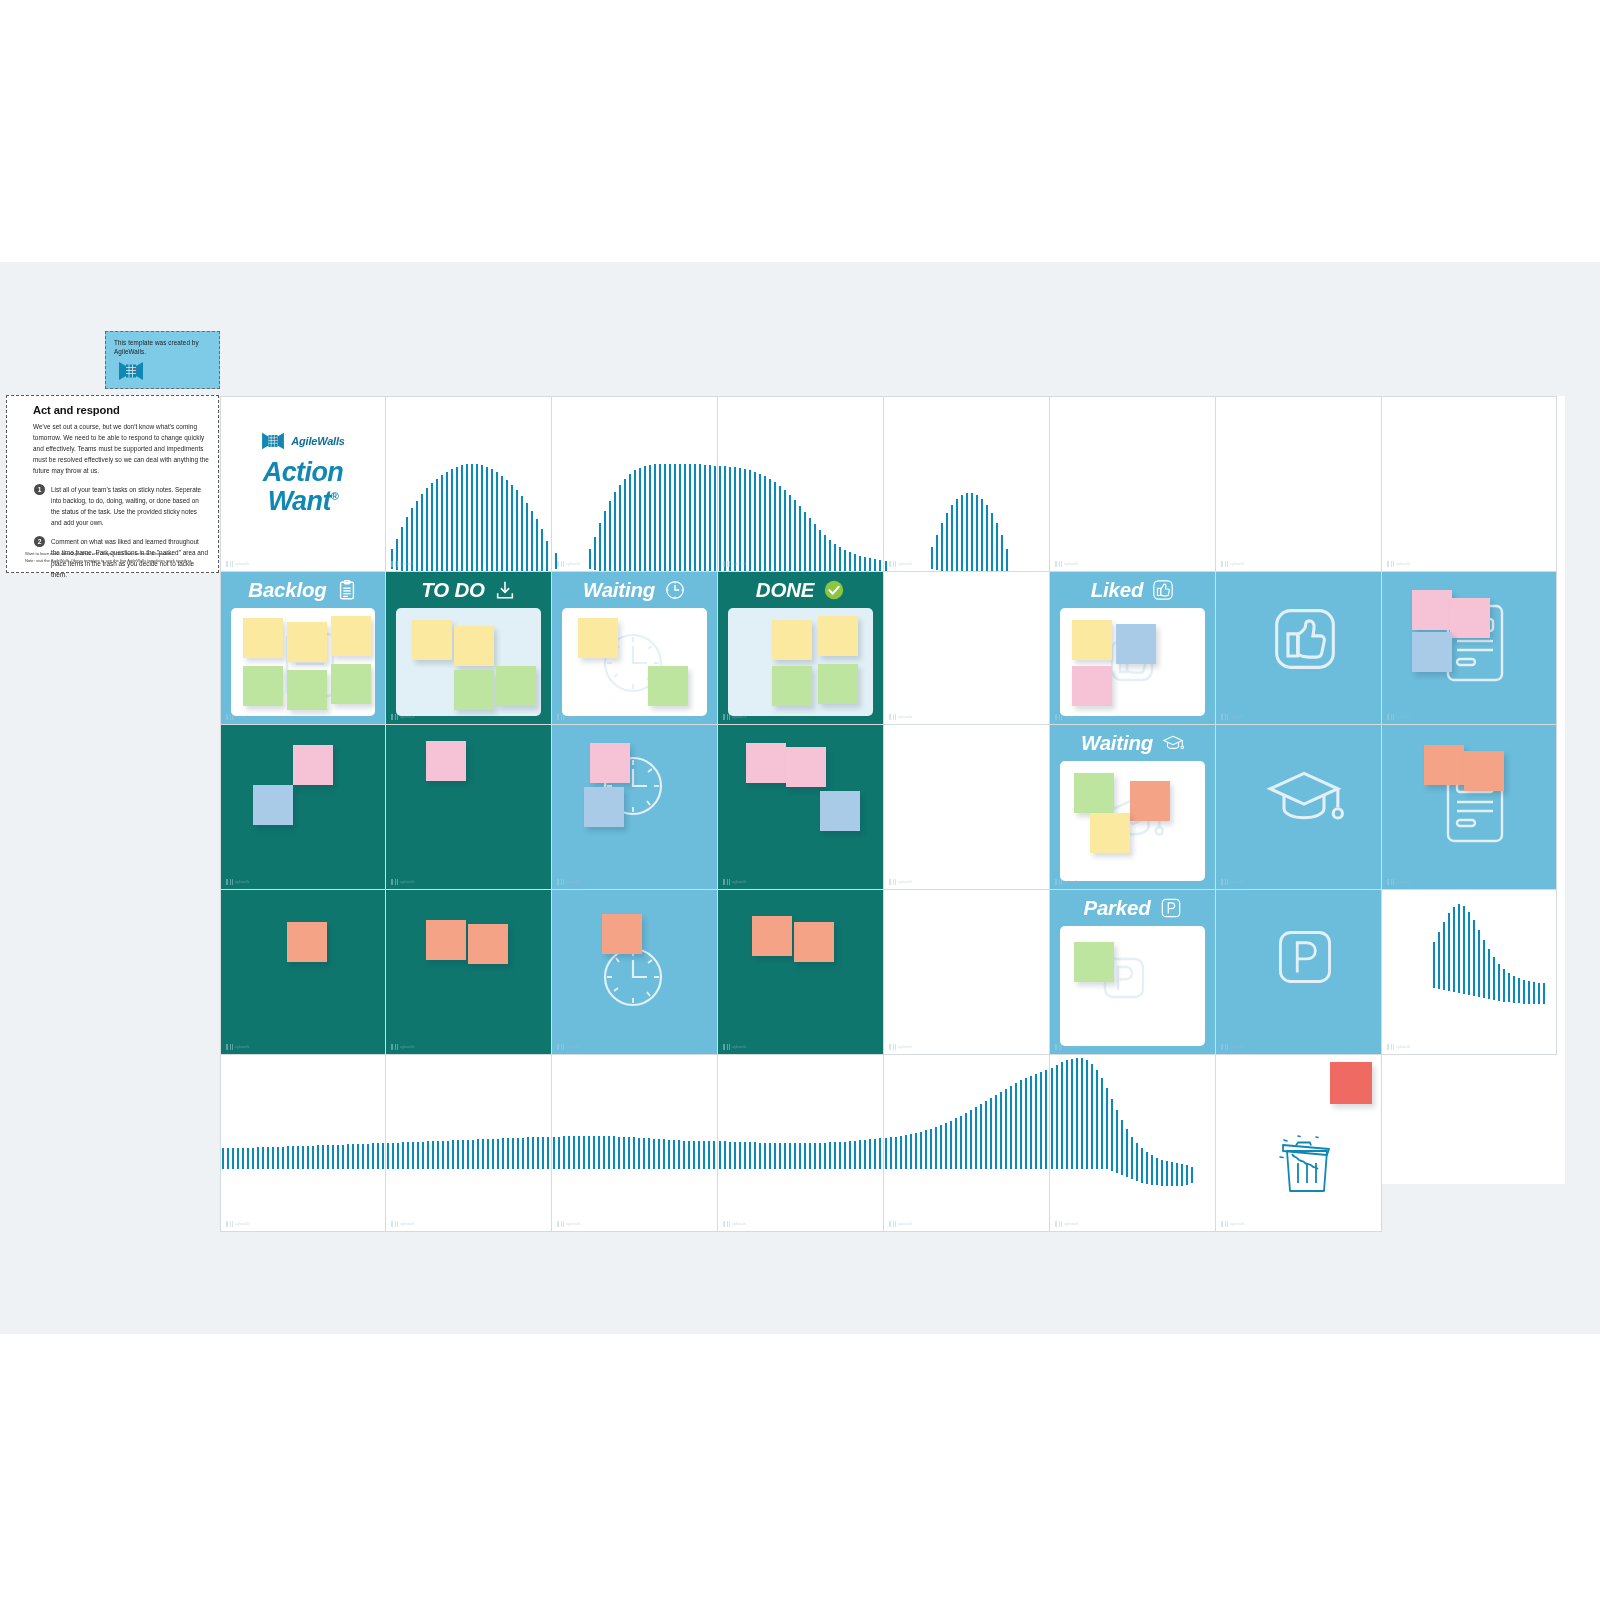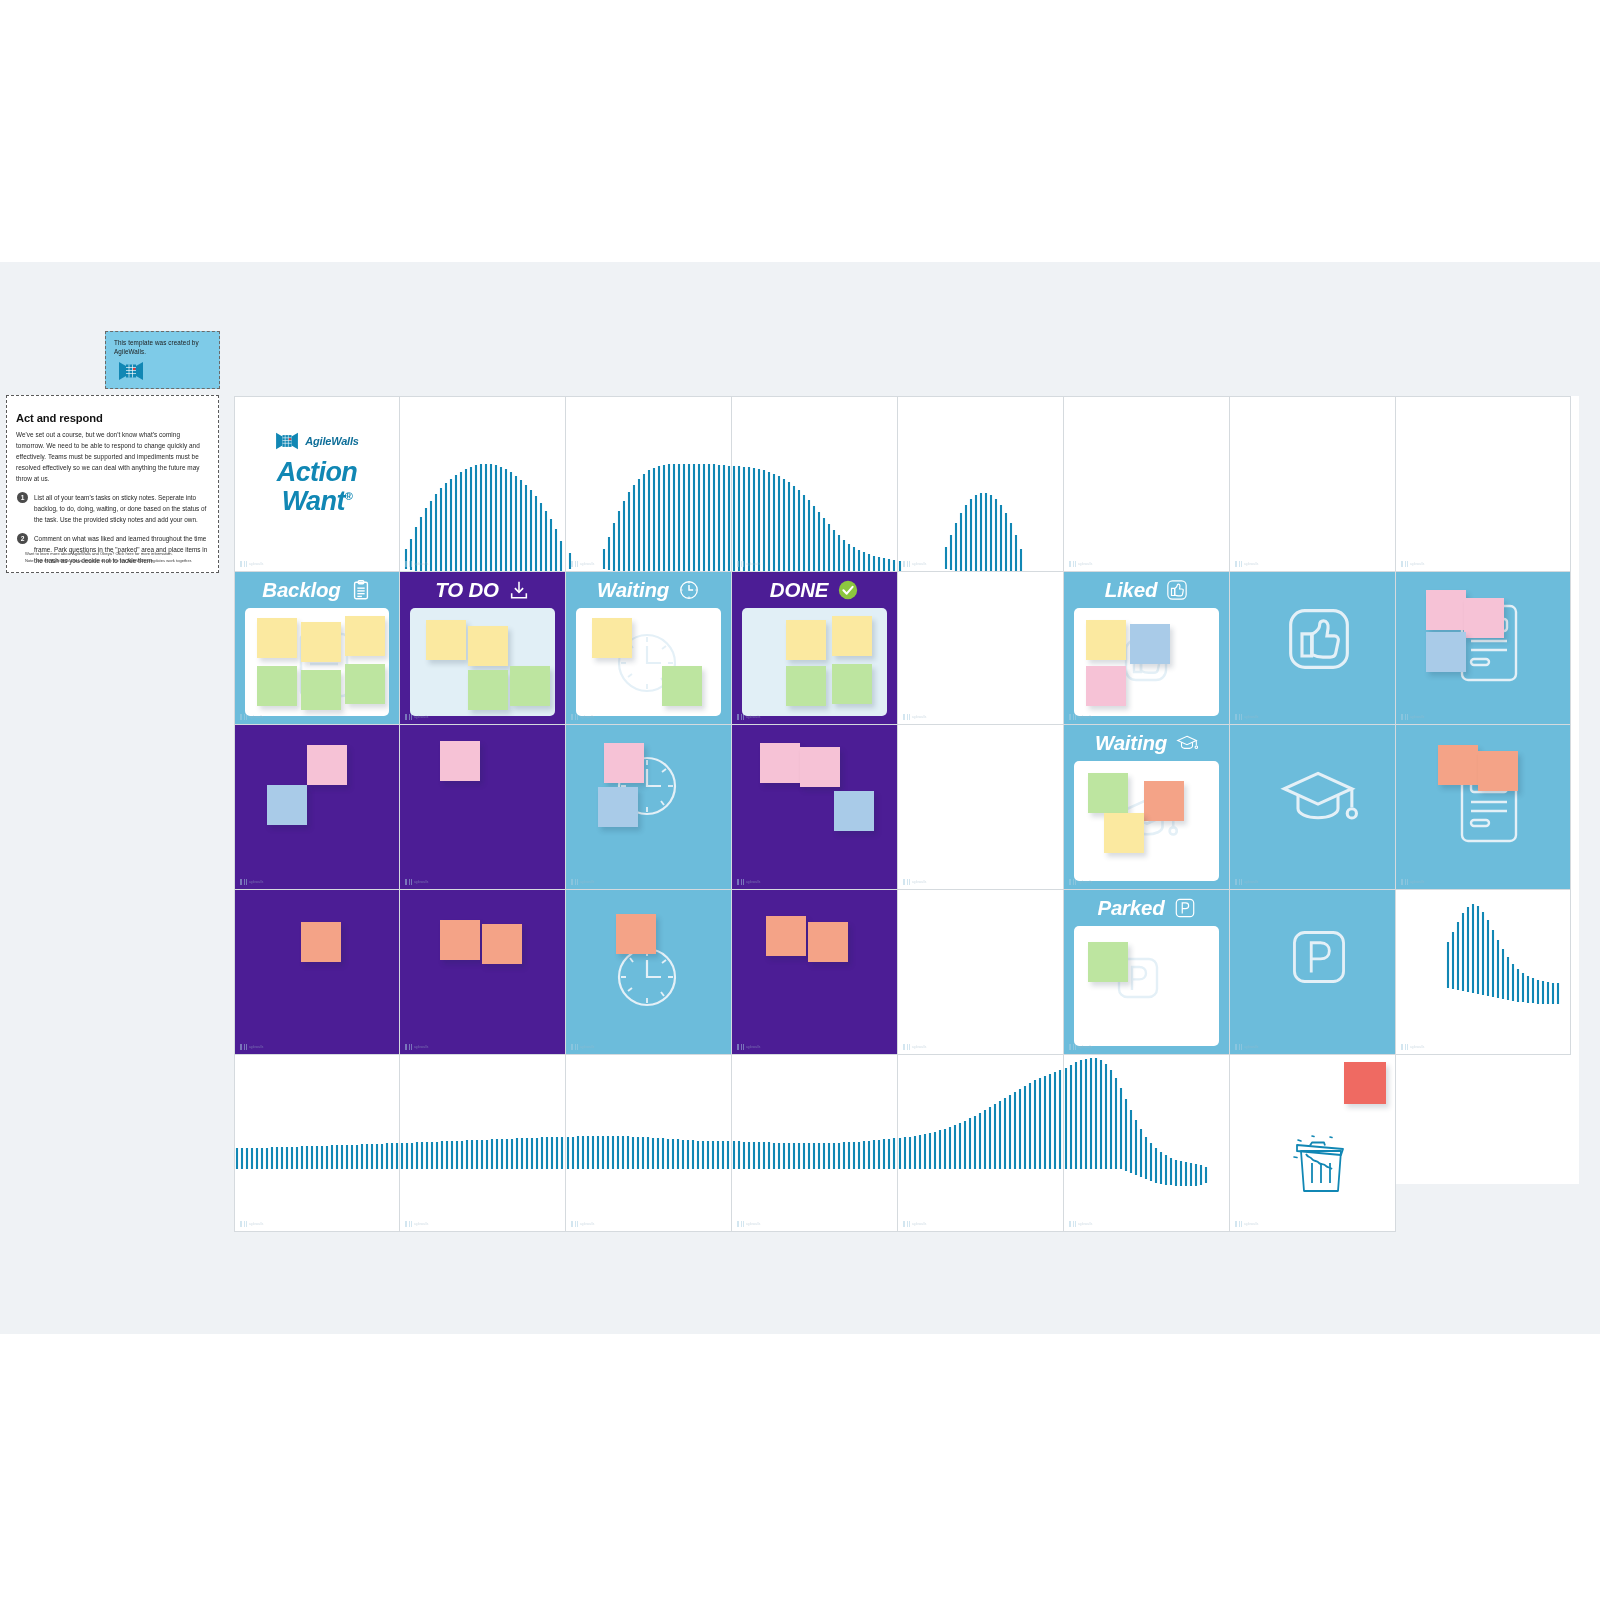--- a/index.html
+++ b/index.html
@@ -29,21 +29,21 @@
     font-size: 6.3px; line-height: 1.45; color: #1b1b1b;
     letter-spacing: .1px;
   }
   .attrib-logo { position: absolute; left: 12px; top: 28px; width: 26px; height: 22px; }
 
   
   .instr-panel {
     position: absolute; left: 6px; top: 395px; width: 213px; height: 178px;
     background: #ffffff; border: 1px dashed #5a5a5a;
   }
-  .instr-inner { position: absolute; left: 9px; top: 8px; right: 9px; margin-top: 8px; }
+  .instr-inner { position: absolute; left: 26px; top: 8px; right: 9px; }
   .instr-title {
     font-size: 11.2px; font-weight: bold; color: #121212; letter-spacing: -.1px;
     margin-bottom: 5px;
   }
   .instr-lead {
     font-size: 6.4px; line-height: 1.72; color: #1f1f1f; letter-spacing: .05px;
   }
   .instr-step { position: relative; margin-top: 8px; padding-left: 18px; }
   .step-num {
     position: absolute; left: 1px; top: 0px;
@@ -53,21 +53,21 @@
     display: flex; align-items: center; justify-content: center;
   }
   .step-text { font-size: 6.4px; line-height: 1.72; color: #1f1f1f; }
   .instr-fine {
     position: absolute; left: 18px; bottom: 8px; right: 9px;
     font-size: 4.1px; line-height: 1.75; color: #3a3a3a;
   }
 
   
   #board {
-    position: absolute; left: 234px; top: 396px;
+    position: absolute; left: 220px; top: 396px;
     width: 1345px; height: 788px;
     display: grid;
     grid-template-columns: 166px 166px 166px 166px 166px 166px 166px 175px;
     grid-template-rows: 176px 153px 165px 165px 177px;
     background: #ffffff;
   }
   .cell {
     position: relative;
     border-right: 1px solid #d5dade;
     border-bottom: 1px solid #d5dade;
@@ -90,21 +90,21 @@
     border-left: 1px solid #a8cfe2; border-right: 1px solid #a8cfe2;
   }
   .cell-wm .wm-txt { font-size: 3.1px; color: #9fb9c9; letter-spacing: .1px; }
 
   
   .tile {
     position: absolute; inset: 0;
     padding: 0;
     text-align: center;
   }
-  .tile.dark  { background: #4c1d95; }
+  .tile.dark  { background: #0f766e; }
   .tile.light { background: #6cbcdb; }
 
   .tile-head {
     height: 36px; display: flex; align-items: center; justify-content: center;
     gap: 9px;
   }
   .tile-head .ttl {
     font-size: 20.5px; font-weight: bold; font-style: italic; color: #ffffff;
     letter-spacing: -.2px; white-space: nowrap;
   }

